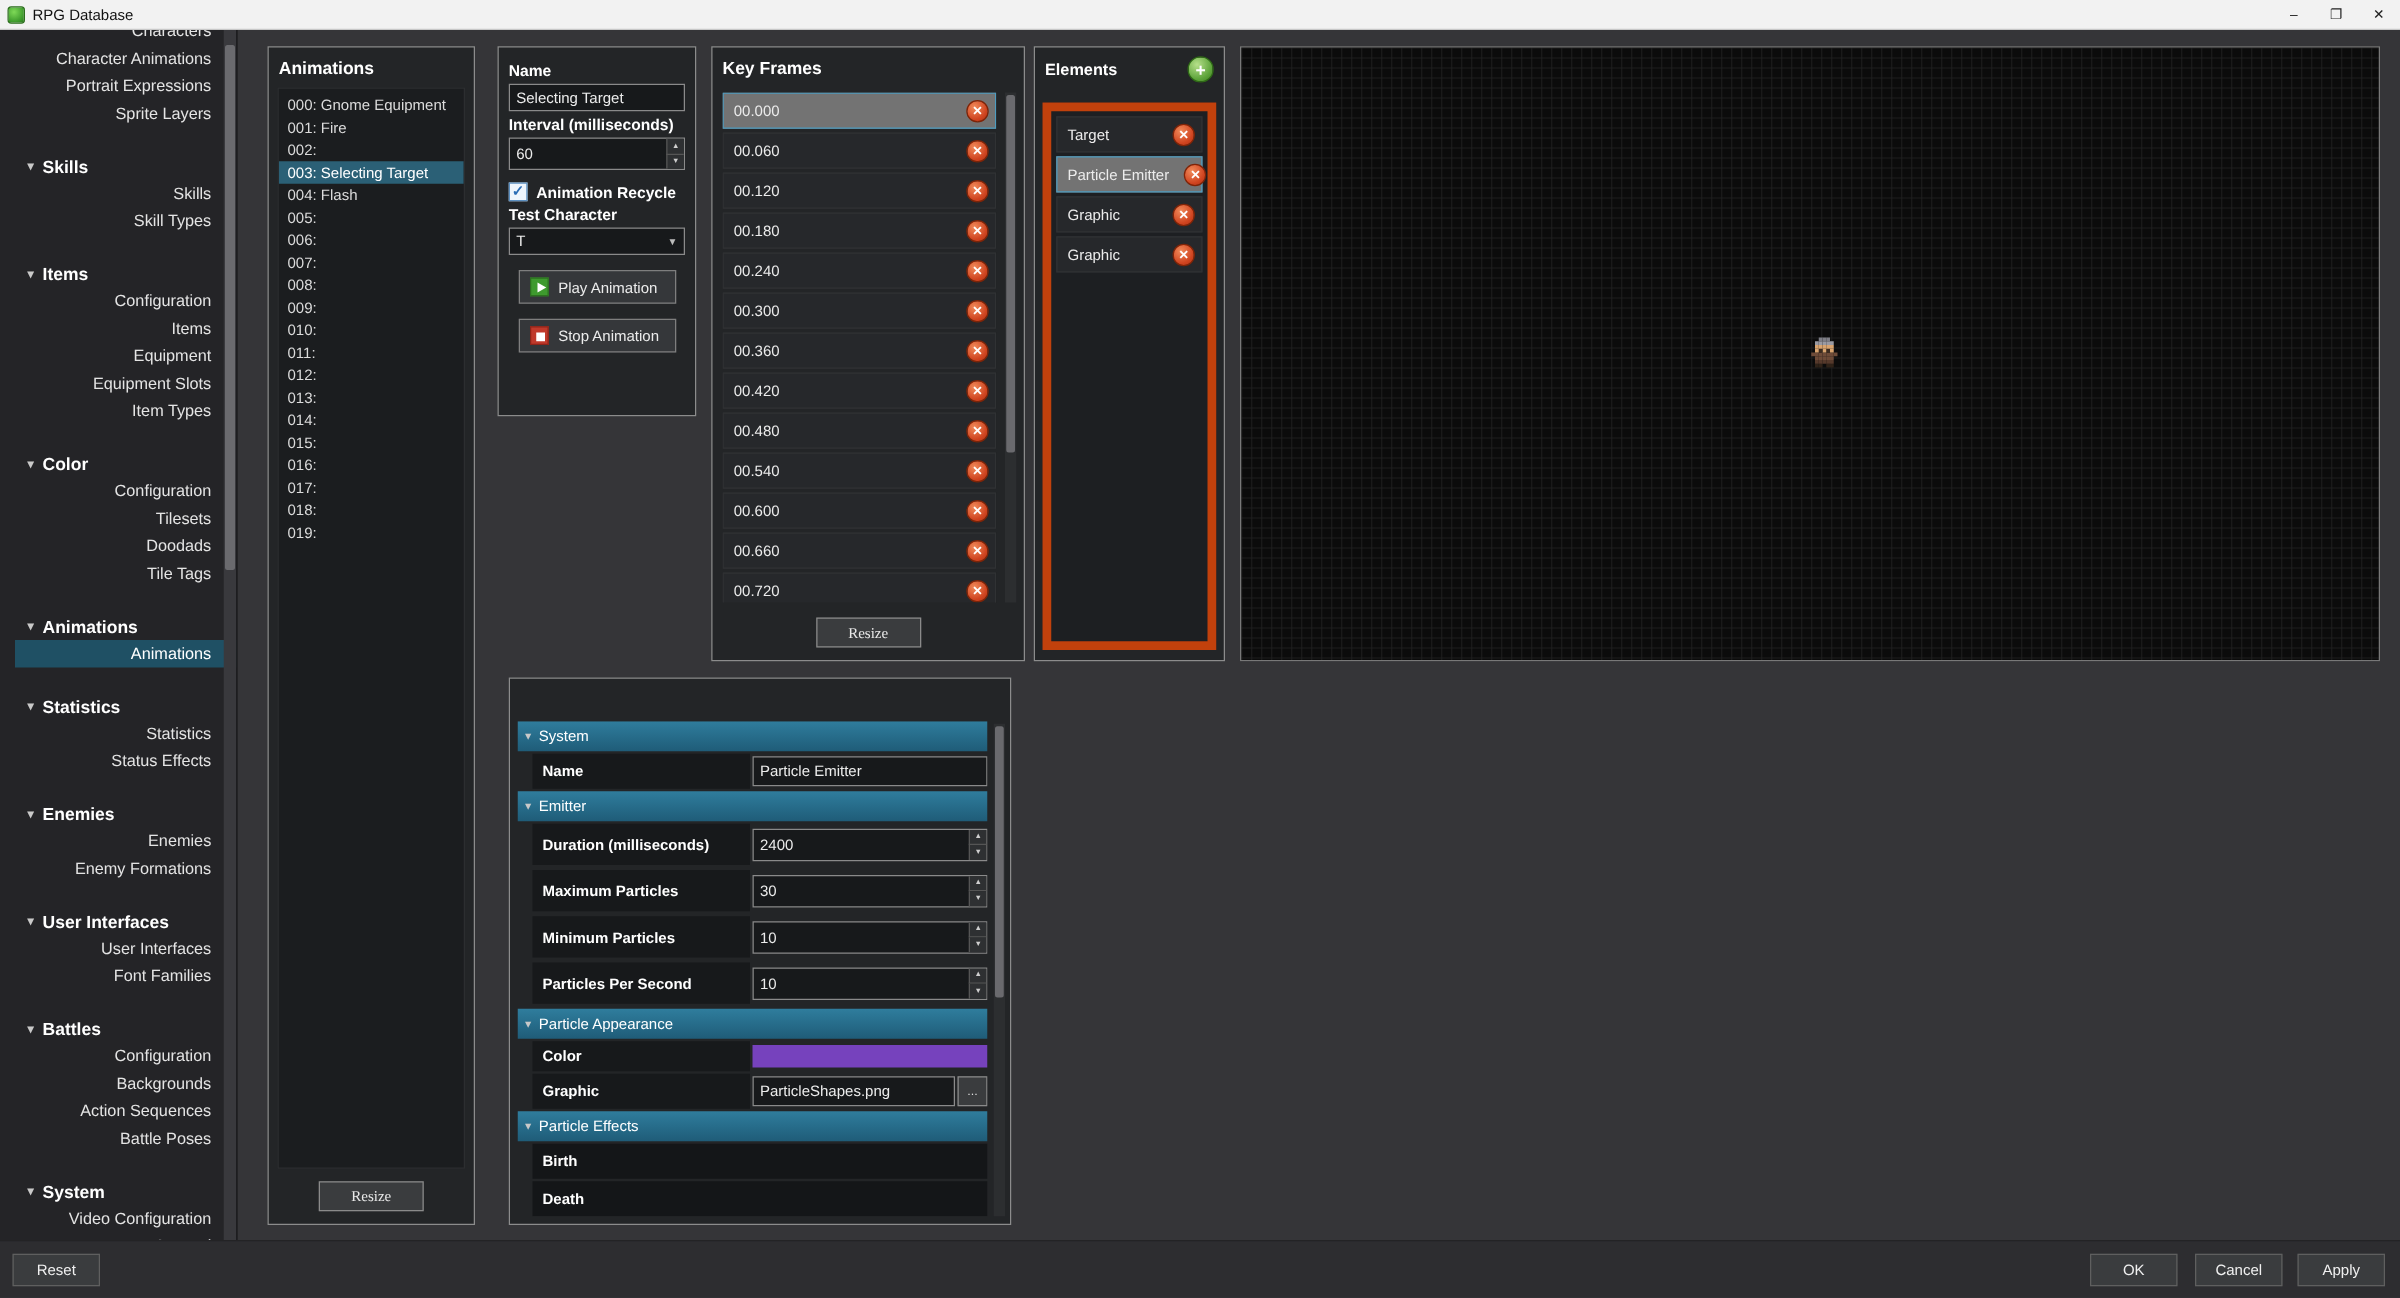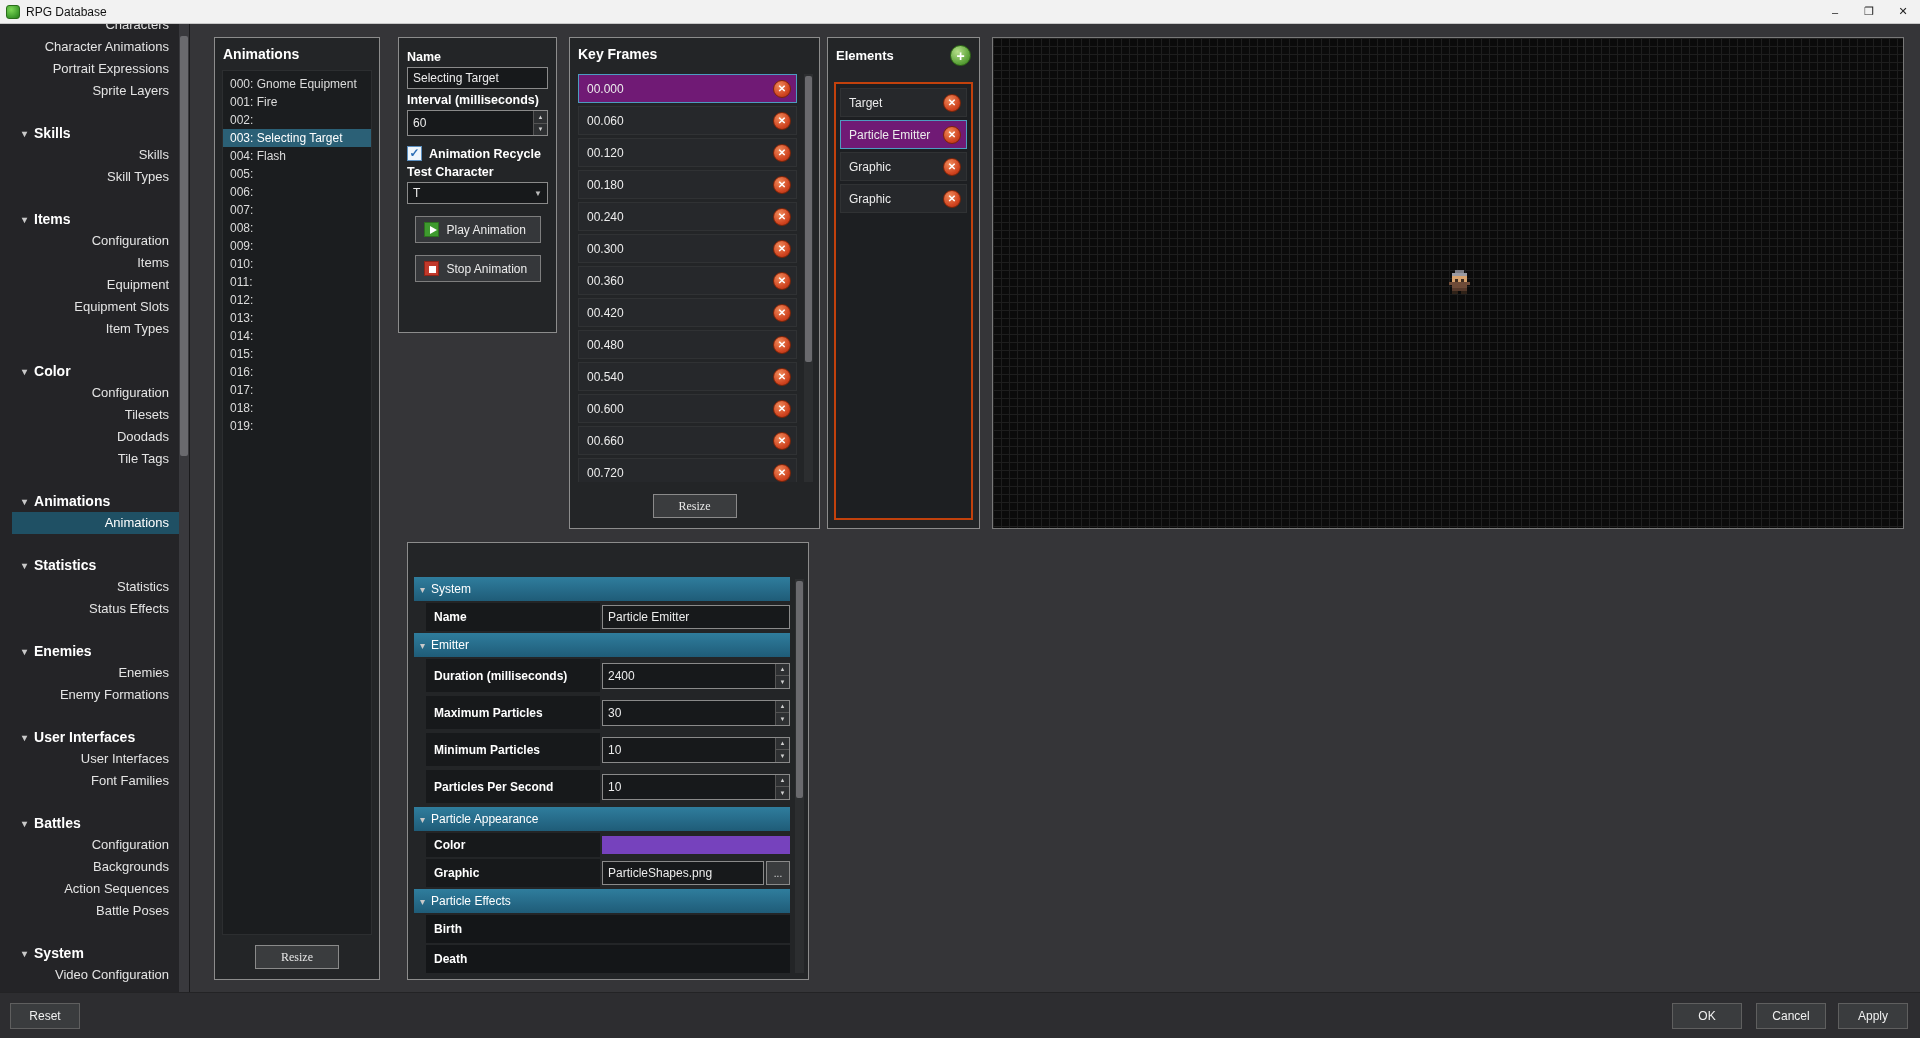--- a/index.html
+++ b/index.html
@@ -76,40 +76,40 @@
   .icon-play::after{content:"";position:absolute;left:5px;top:3px;border-left:7px solid #fff;
     border-top:4px solid transparent;border-bottom:4px solid transparent;}
   .icon-stop{width:15px;height:15px;background:#c0392b;border:1px solid #8e2418;position:relative;flex:0 0 auto;}
   .icon-stop::after{content:"";position:absolute;left:4px;top:4px;width:7px;height:7px;background:#fff;}
 
   
   .kf-panel{left:569px;top:37px;width:251px;height:492px;}
   .kf-list{position:absolute;top:36px;left:8px;right:22px;bottom:46px;overflow:hidden;}
   .kf-row,.el-row{display:flex;align-items:center;height:29px;margin-bottom:3px;background:#26282b;
     border:1px solid #303234;padding:0 5px 0 8px;cursor:pointer;}
-  .kf-row.selected,.el-row.selected{background:#701a75;border-color:#4d9cc0;gap:12px;}
+  .kf-row.selected,.el-row.selected{background:#737373;border-color:#4d9cc0;gap:12px;}
   .kf-time,.el-label{font-size:12px;color:#ececec;white-space:nowrap;}
   .kf-scroll{right:6px;top:36px;bottom:46px;width:9px;background:#2c2e30;}
   .kf-scroll .vthumb{top:2px;height:70%;}
   .kf-resize{position:absolute;bottom:10px;left:50%;transform:translateX(-50%);}
   .del-btn{width:18px;height:18px;border-radius:50%;margin-left:auto;flex:0 0 auto;
     background:radial-gradient(circle at 35% 30%,#f08a5a,#cf431f 65%,#a93214);
     border:1px solid #7e2408;color:#fff;font-size:10px;font-weight:bold;
     display:flex;align-items:center;justify-content:center;cursor:pointer;}
 
   
   .el-panel{left:827px;top:37px;width:153px;height:492px;}
   .el-header{display:flex;align-items:center;padding:7px 8px 4px 8px;}
   .el-title{font-size:13px;font-weight:bold;color:#fff;}
   .add-btn{width:21px;height:21px;border-radius:50%;margin-left:auto;
     background:radial-gradient(circle at 35% 30%,#b6e08a,#5da33a 65%,#3f7d22);
     border:1px solid #2f6b16;color:#fff;font-size:14px;font-weight:bold;line-height:1;
     display:flex;align-items:center;justify-content:center;cursor:pointer;}
   .el-list{position:absolute;top:44px;left:6px;right:6px;bottom:8px;background:#1d1f22;
-    border:2px solid #c2410c;overflow:hidden;padding:4px 4px 0 4px;}
+    border:7px solid #c2410c;overflow:hidden;padding:4px 4px 0 4px;}
 
   
   .canvas{position:absolute;left:992px;top:37px;width:912px;height:492px;background:#0b0b0b;
     border:1px solid #787878;
     background-image:linear-gradient(#1e1e1e 1px,transparent 1px),
                      linear-gradient(90deg,#1e1e1e 1px,transparent 1px);
     background-size:8px 8px;}
   .sprite{position:absolute;left:456px;top:232px;width:3px;height:3px;background:transparent;
     box-shadow:
       6px 0 #7d7d85,9px 0 #7d7d85,12px 0 #7d7d85,

